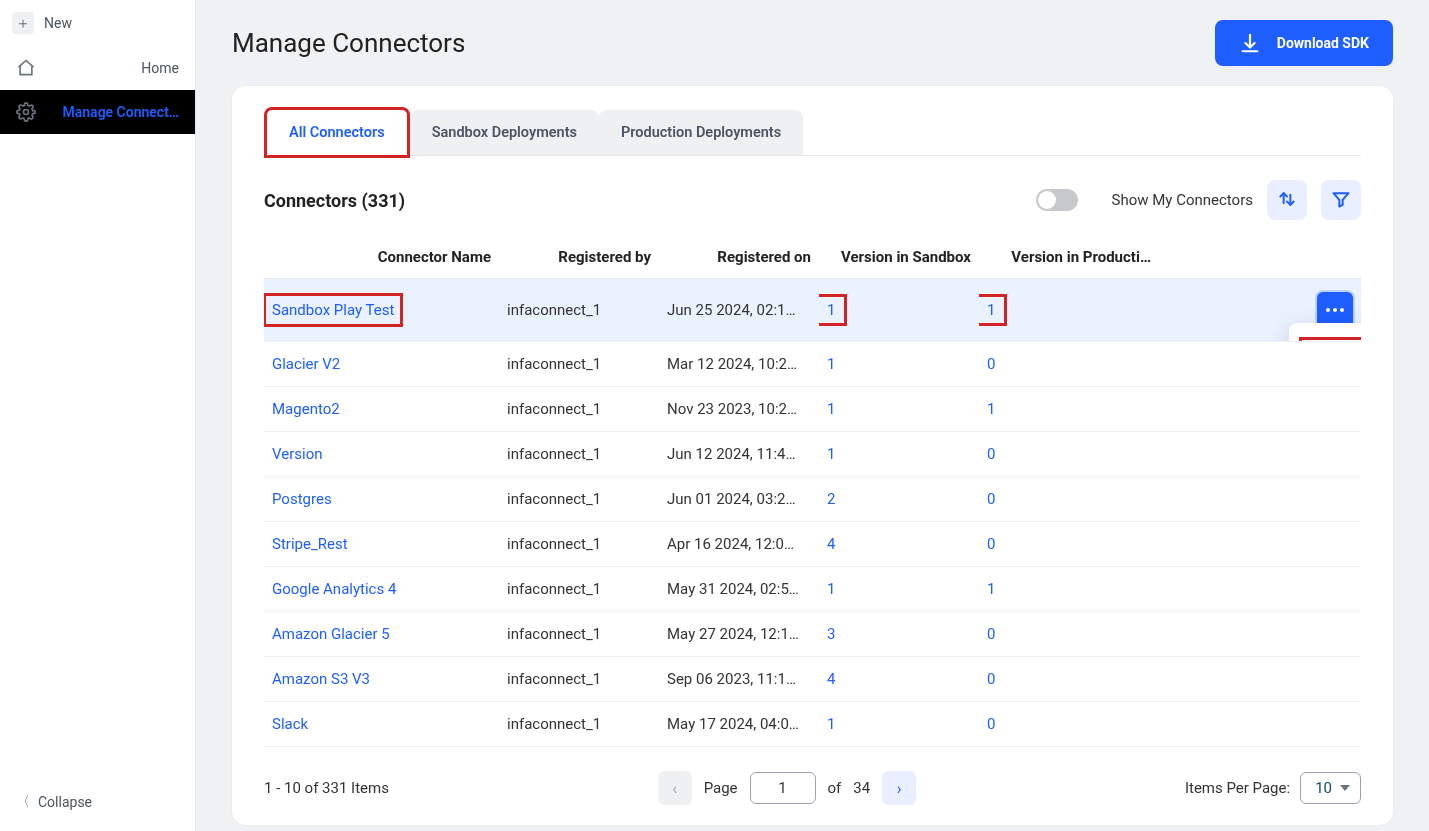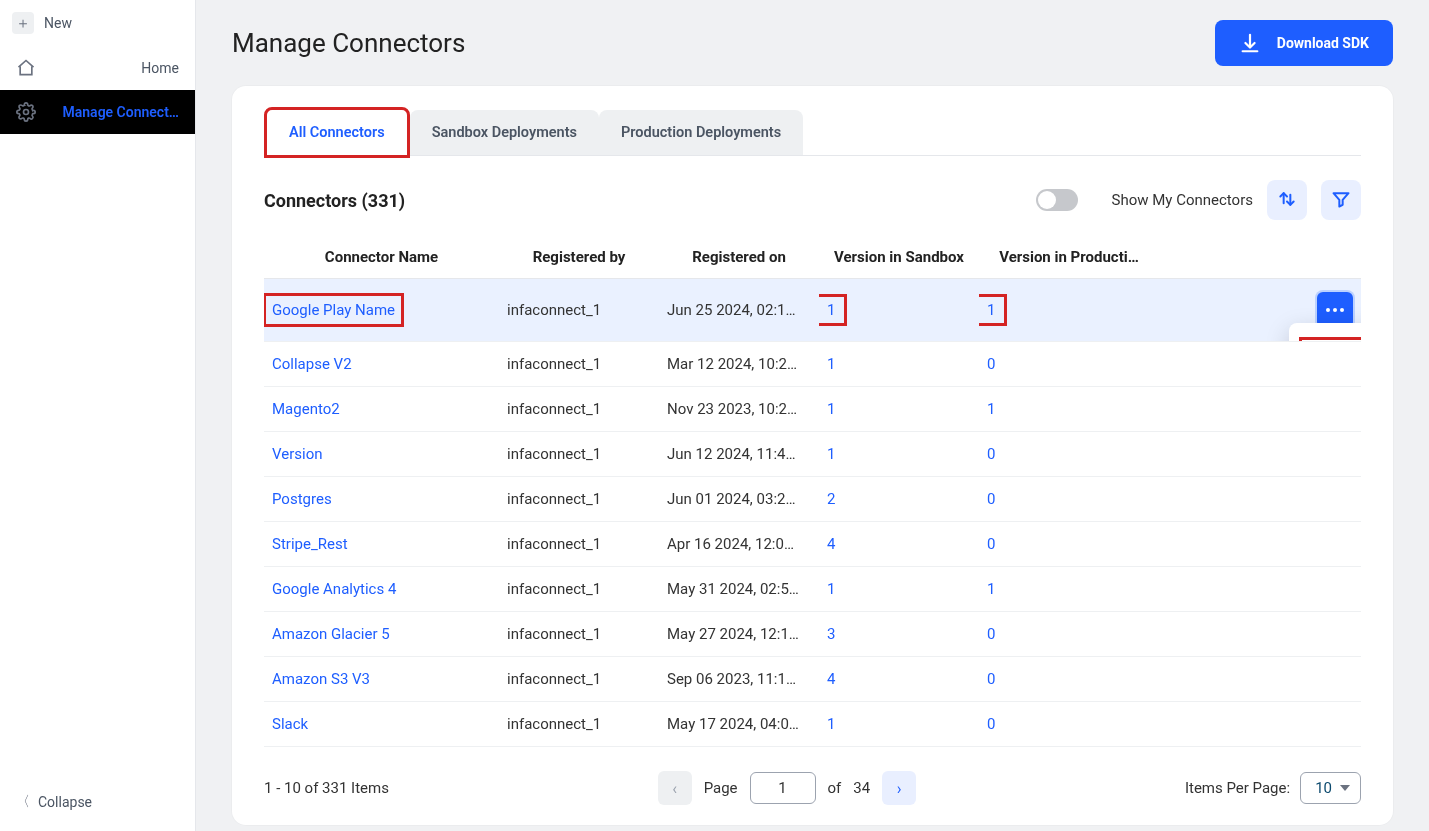--- a/index.html
+++ b/index.html
@@ -40,21 +40,21 @@
   .list-header { display: flex; align-items: center; justify-content: space-between; margin-bottom: 16px; }
   .list-title { font-size: 18px; font-weight: 700; color: #222; }
   .list-controls { display: flex; align-items: center; gap: 14px; }
   .toggle { width: 42px; height: 22px; background: #c6c8cc; border-radius: 999px; position: relative; cursor: pointer; }
   .toggle::after { content:""; position:absolute; left:2px; top:2px; width:18px; height:18px; background:#fff; border-radius:50%; }
   .toggle-label { color:#333; font-size:15px;margin-left:20px; }
   .icon-btn { width: 40px; height: 40px; background: #e9efff; border-radius: 8px; display:flex; align-items:center; justify-content:center; color:#1e5eff; cursor:pointer; }
 
   
   table.grid { width: 100%; border-collapse: collapse; table-layout: fixed; }
-  table.grid th { text-align: center; padding: 12px 8px; font-size: 15px; font-weight: 700; color: #222; border-bottom: 1px solid #e5e7eb; }
+  table.grid th { text-align: right; padding: 12px 8px; font-size: 15px; font-weight: 700; color: #222; border-bottom: 1px solid #e5e7eb; }
   table.grid td { padding: 13px 8px; font-size: 15px; color: #333; border-bottom: 1px solid #eef0f2; white-space: nowrap; overflow: hidden; text-overflow: ellipsis; }
   .col-name { width: 235px; }
   .col-regby { width: 160px; }
   .col-regon { width: 160px; }
   .col-vsand { width: 160px; }
   .col-vprod { width: 180px; }
   .col-menu { width: auto; text-align: right; }
   .link { color: #1e5eff; cursor: pointer; }
   .row-sel td { background: #eaf1ff; }
   .hlbox { display:inline-block; border: 3px solid #d42323; padding: 2px 6px; margin:-5px -9px; line-height: 24px; }
@@ -182,37 +182,37 @@
           <th>Connector Name</th>
           <th>Registered by</th>
           <th>Registered on</th>
           <th>Version in Sandbox</th>
           <th class="trunc">Version in Producti…</th>
           <th></th>
         </tr>
       </thead>
       <tbody id="tbody">
           <tr class="row-sel">
-            <td><span class="hlbox"><span class="link">Google Play Name</span></span></td>
+            <td><span class="hlbox"><span class="link">Sandbox Play Test</span></span></td>
             <td>infaconnect_1</td>
             <td>Jun 25 2024, 02:1…</td>
             <td><span class="hlnum"><span class="link">1</span></span></td>
             <td><span class="hlnum"><span class="link">1</span></span></td>
             <td class="menu-cell"><div class="row-menu-btn">
                 <span class="dots">
                   <span></span>
                   <span></span>
                   <span></span>
                 </span>
               </div><div class="popover">
                 <div class="popover-item">Edit Connector</div>
               </div></td>
           </tr>
           <tr>
-            <td><span class="link">Collapse V2</span></td>
+            <td><span class="link">Glacier V2</span></td>
             <td>infaconnect_1</td>
             <td>Mar 12 2024, 10:2…</td>
             <td><span class="link">1</span></td>
             <td><span class="link">0</span></td>
             <td class="menu-cell"></td>
           </tr>
           <tr>
             <td><span class="link">Magento2</span></td>
             <td>infaconnect_1</td>
             <td>Nov 23 2023, 10:2…</td>

